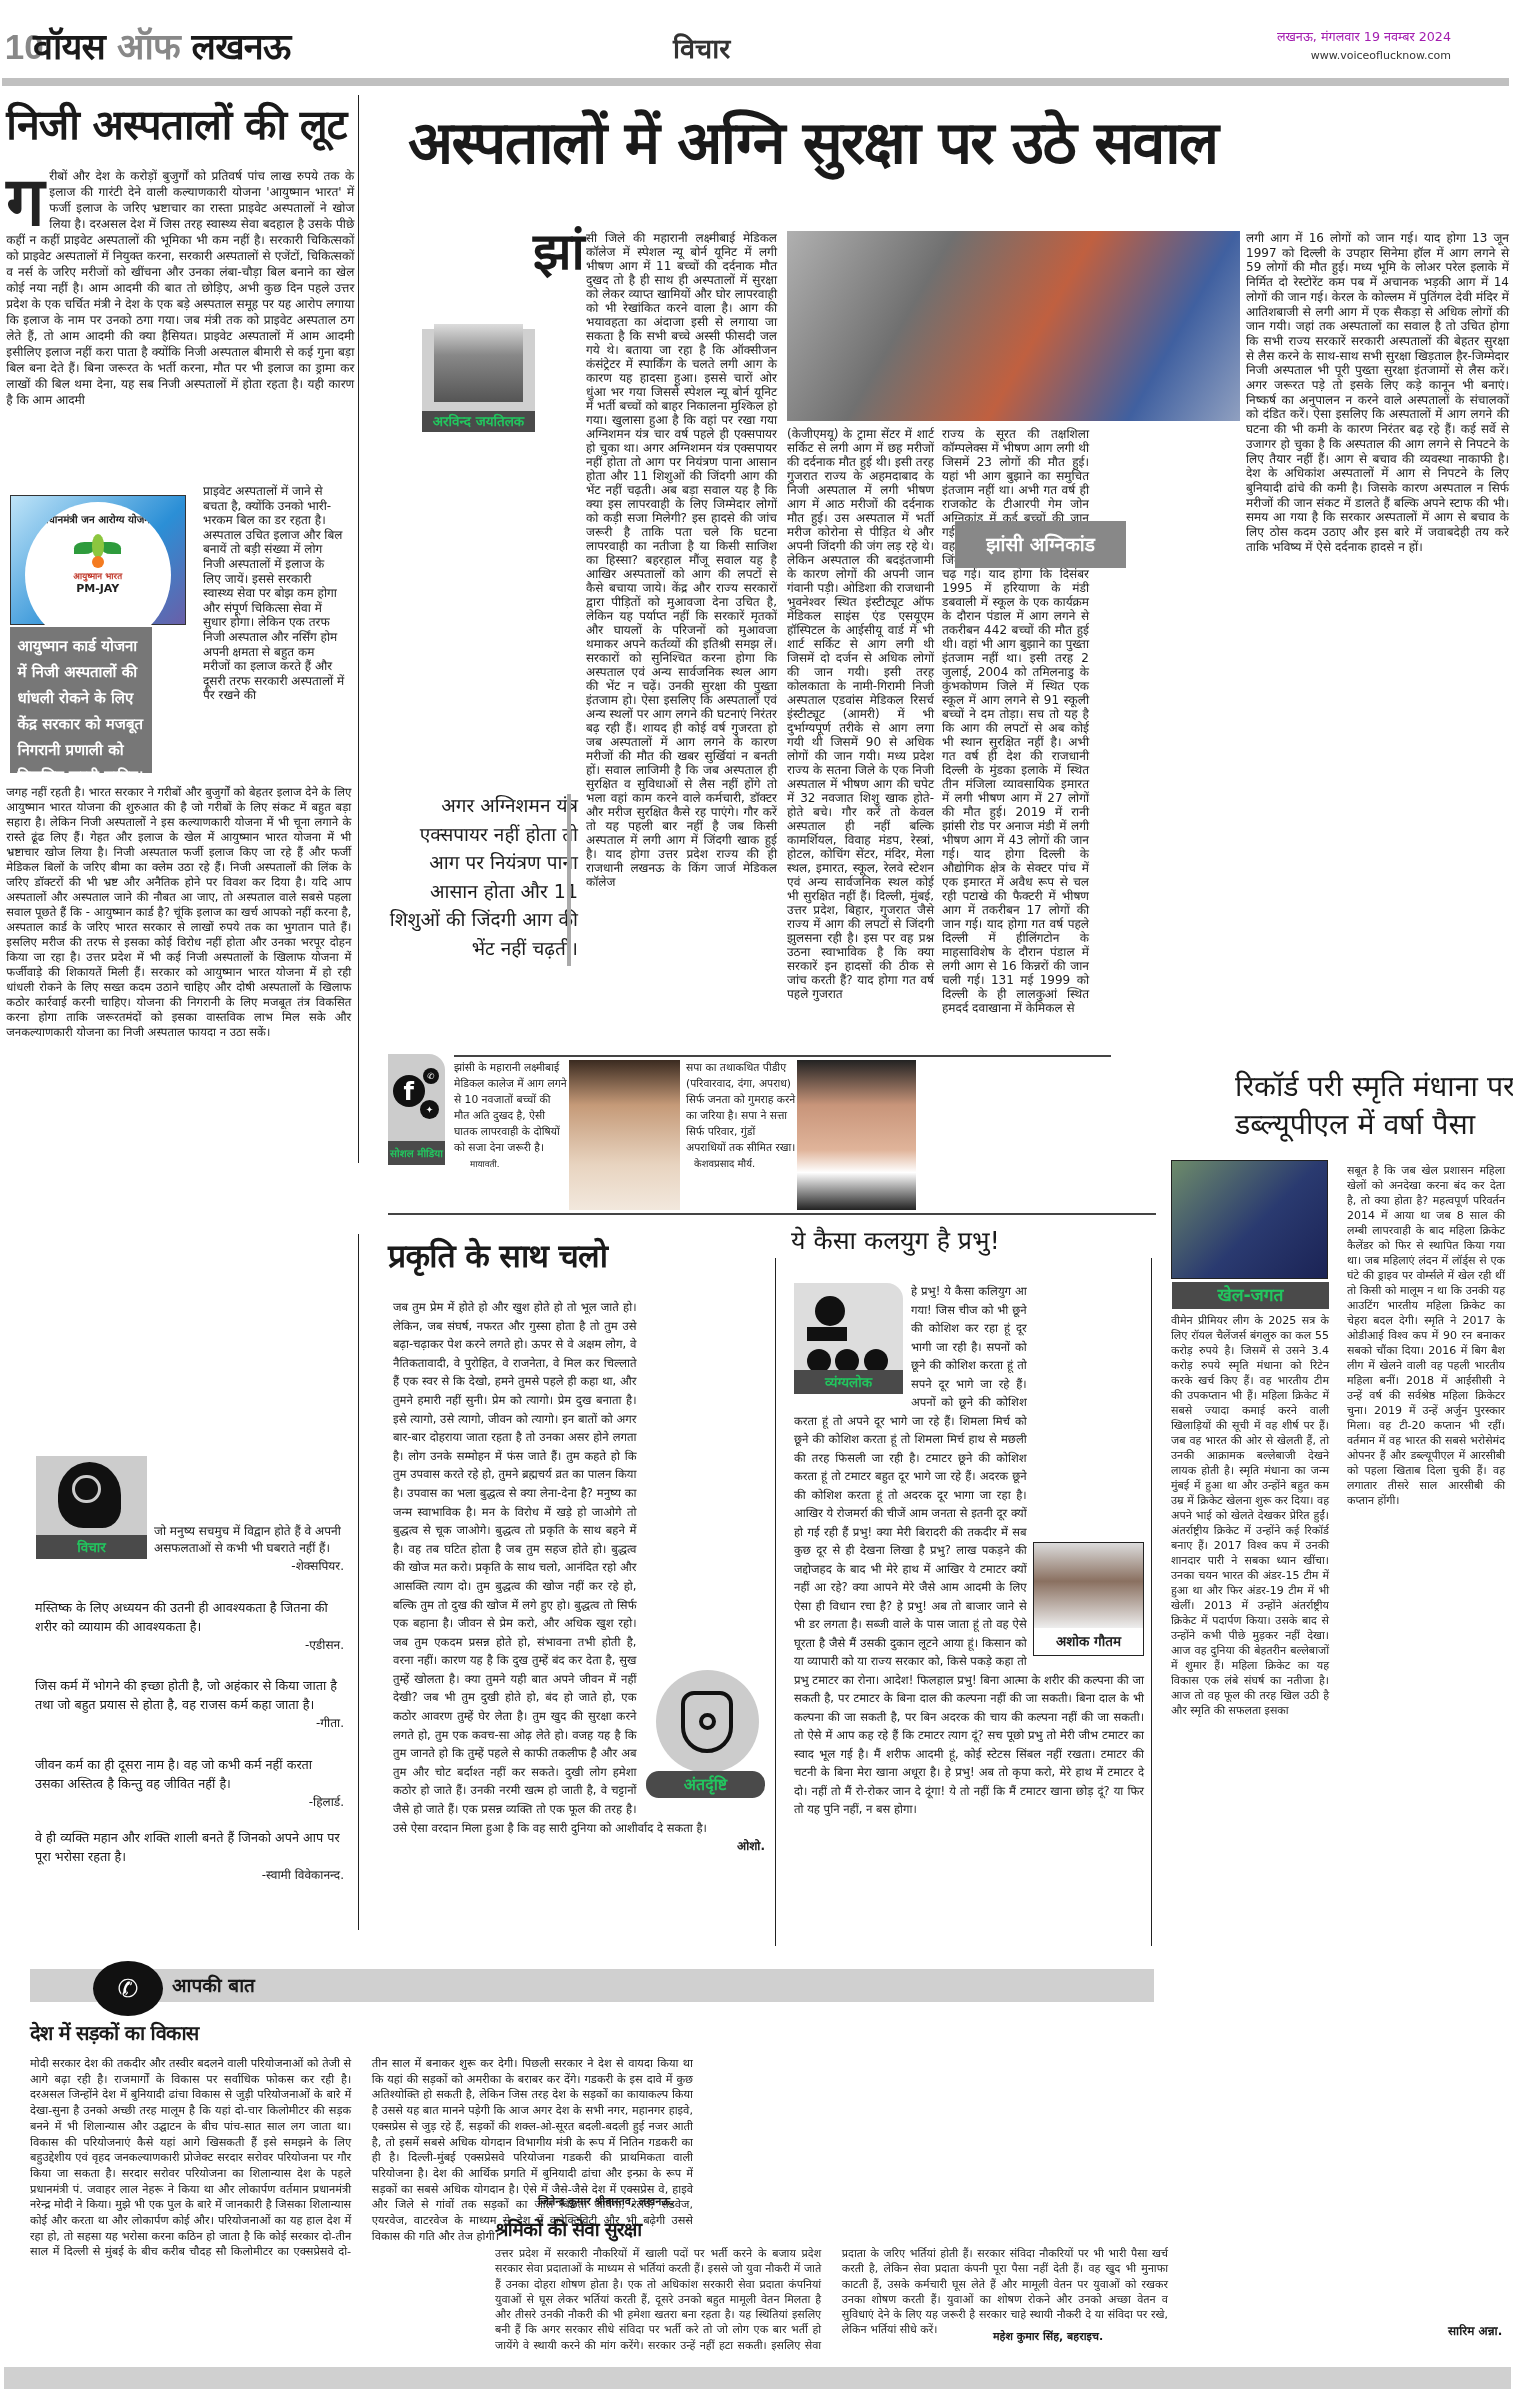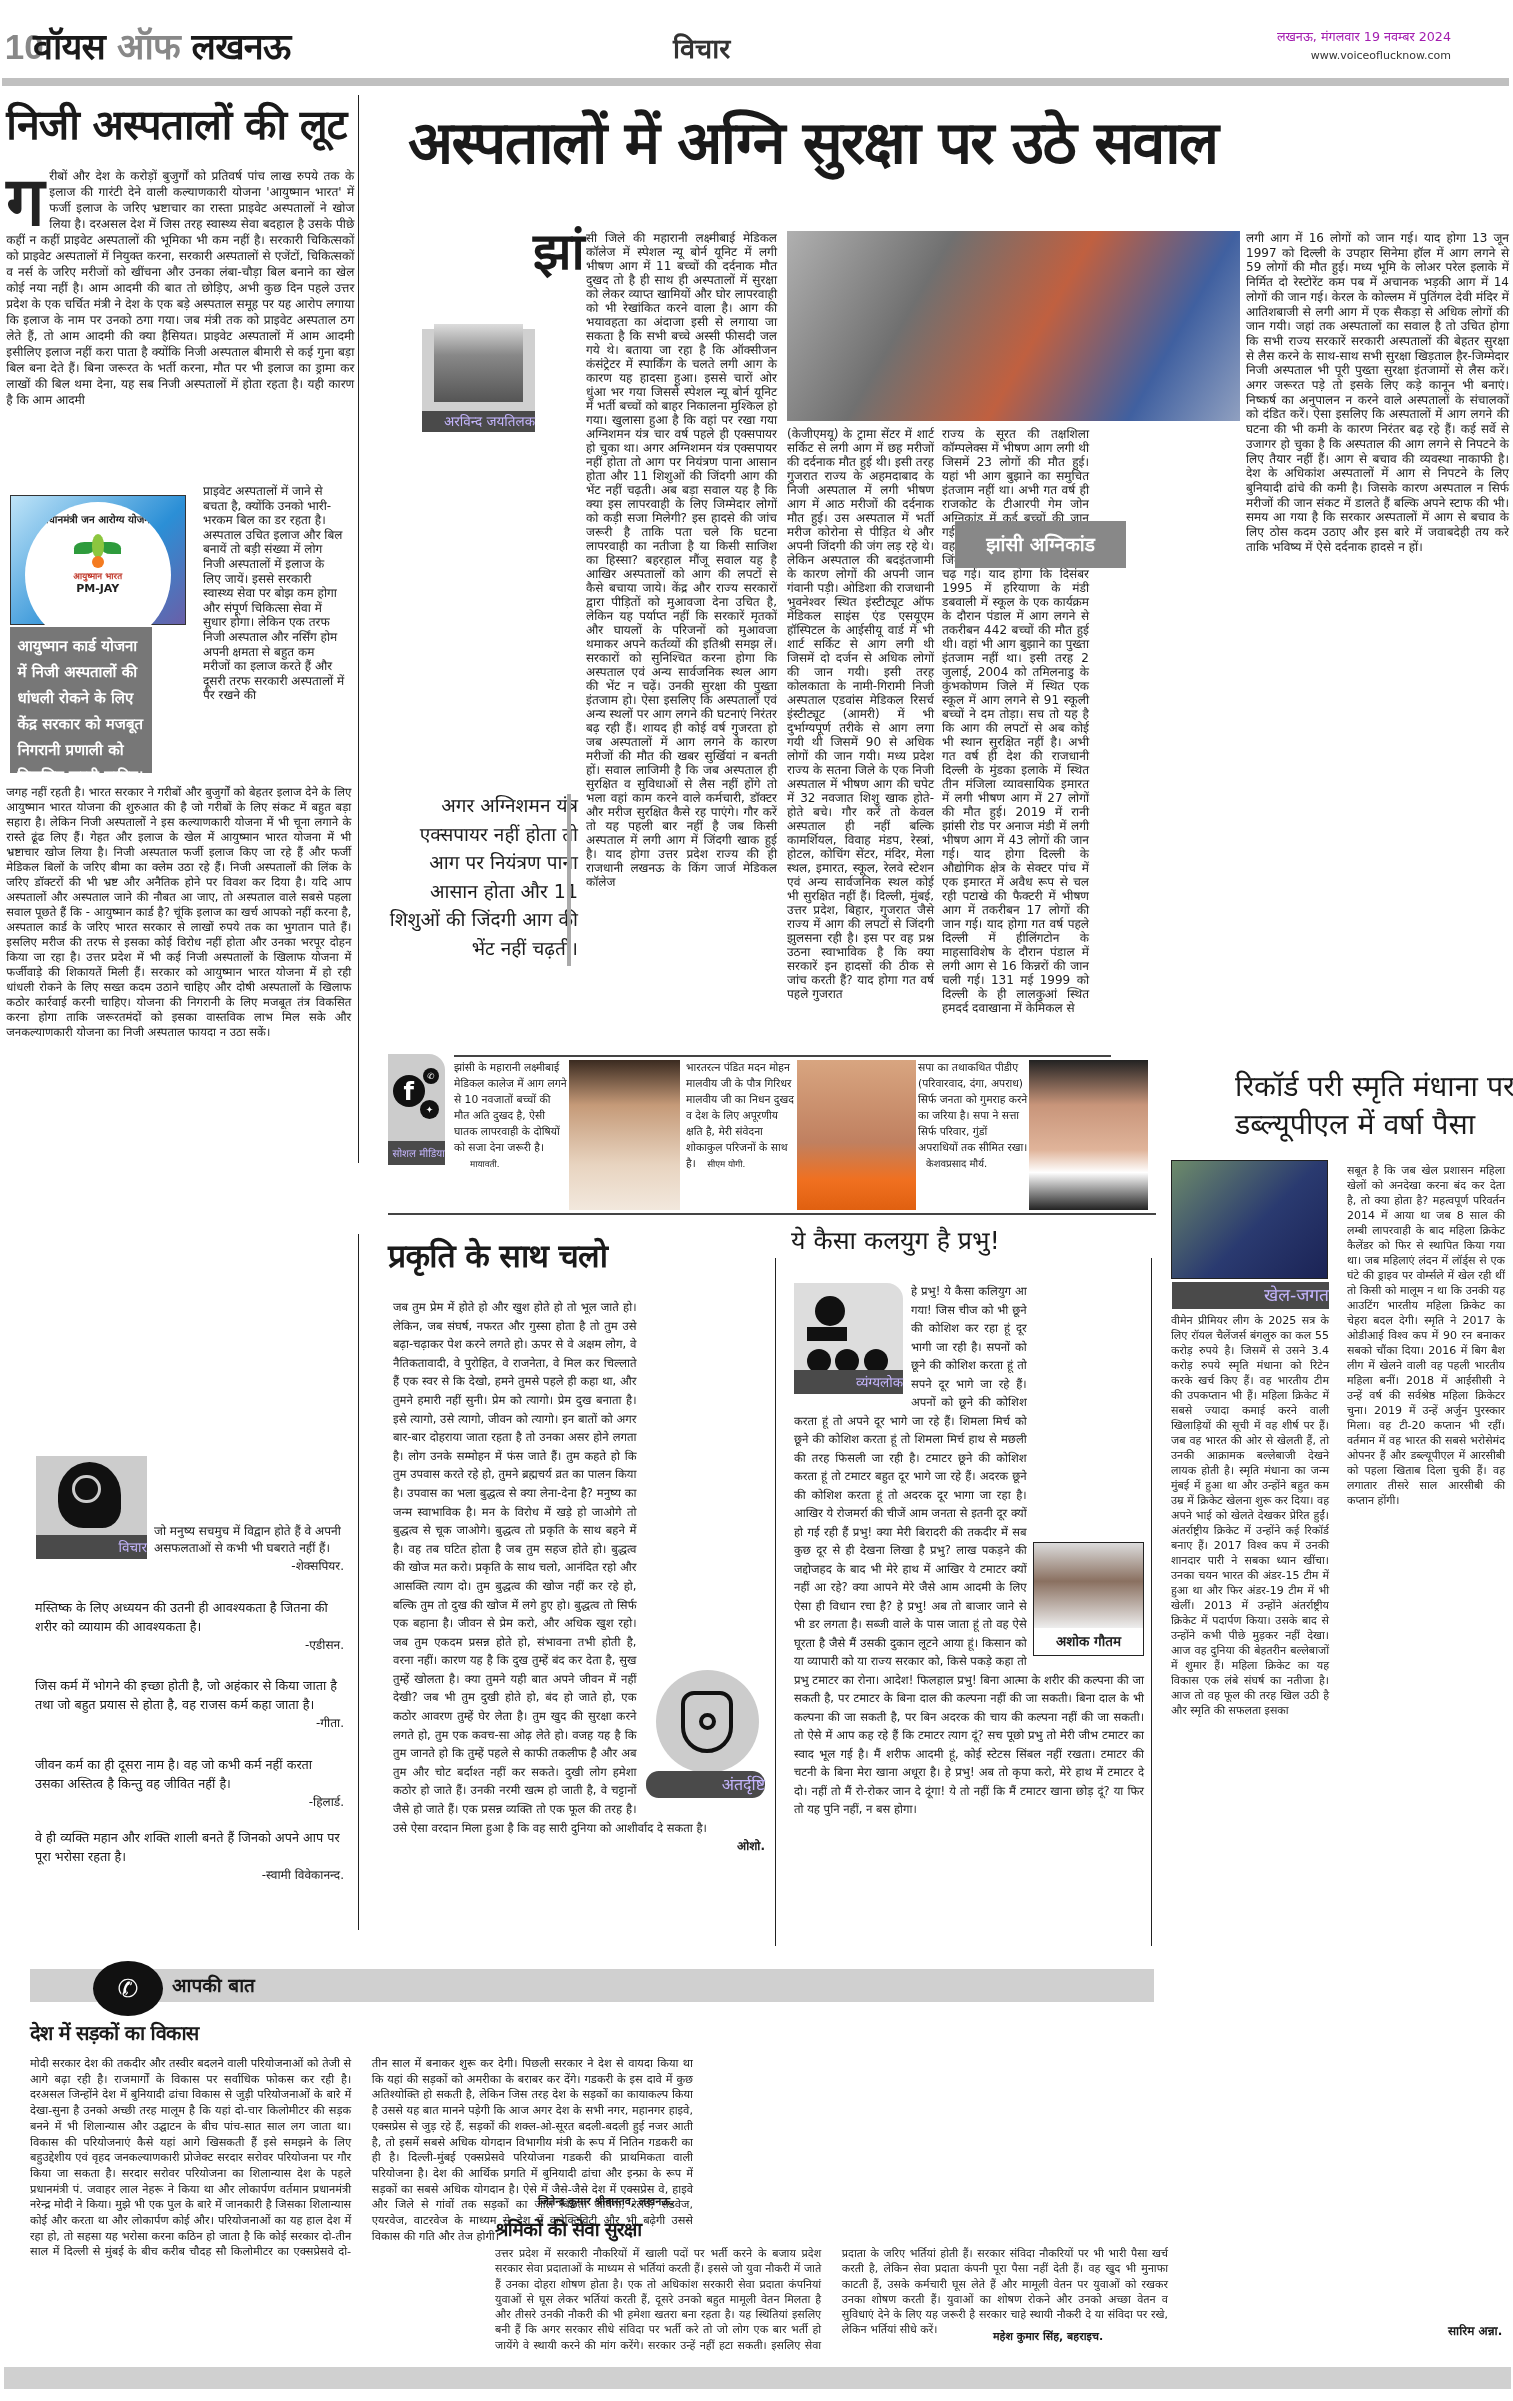--- a/index.html
+++ b/index.html
@@ -12,21 +12,21 @@
   .section{left:673px;top:28.5px;font-size:27px;font-weight:bold;color:#333}
   .dateline{right:63px;top:27px;font-size:12.7px;color:#a21caf;text-align:left}
   .url{right:63px;top:49px;font-size:11px;color:#333;text-align:right}
   .topbar{left:2.4px;top:78px;width:1507px;height:8px;background:#c0c0c0}
   .vline{background:#222;width:1.2px}
   .hline{background:#444;height:1.6px}
   .col-text{font-size:12.3px;line-height:17px;text-align:justify;color:#222}
   .drop{float:left;font-size:68px;line-height:59px;font-weight:bold;margin-right:4.7px;margin-top:3.2px}
   .h-big{font-weight:bold;letter-spacing:-0.8px}
   .greybox{background:#777;color:#fff}
-  .darklabel{background:#4a4a4a;color:#c4b5fd;text-align:right;font-weight:normal}
+  .darklabel{background:#4a4a4a;color:#22c55e;text-align:center;font-weight:bold}
   .photo{background:linear-gradient(135deg,#9aa 0%,#556 60%,#334 100%)}
   .attrib{text-align:right;font-size:12px}
   .footbar{left:4px;top:2367px;width:1507px;height:22px;background:#d0d0d0}
 </style>
 </head>
 <body>
 
 <div class="abs pgno">10</div>
 <div class="abs brand" style="left:33px">
   <span>वॉयस</span>
@@ -92,27 +92,20 @@
   <div style="position:absolute;left:32px;top:46px;width:19px;height:19px;background:#111;border-radius:50%;color:#fff;font-size:9.5px;text-align:center;line-height:19px">✦</div>
   <div class="darklabel" style="position:absolute;left:0;bottom:0;width:57px;height:24px;font-size:10.3px;line-height:24px">सोशल मीडिया</div>
 </div>
 <div class="abs" style="left:454px;top:1060px;width:696px;height:150px;display:flex">
   <div style="width:232px;display:flex">
     <div style="width:115px;font-size:10.7px;line-height:16px;position:relative">
       <span>झांसी के महारानी लक्ष्मीबाई मेडिकल कालेज में आग लगने से 10 नवजातों बच्चों की मौत अति दुखद है, ऐसी घातक लापरवाही के दोषियों को सजा देना जरूरी है।</span>
       <span style="font-size:8.7px;margin-left:16px">मायावती.</span>
     </div>
     <div class="photo" style="width:111px;height:150px;background:linear-gradient(#3a2a20 0%,#c59a78 30%,#e8d4c0 70%,#f2e8dd 100%)"></div>
-  </div>
-  <div style="width:232px;display:flex">
-    <div style="width:111px;font-size:10.7px;line-height:16px">
-      <span>भारतरत्न पंडित मदन मोहन मालवीय जी के पौत्र गिरिधर मालवीय जी का निधन दुखद व देश के लिए अपूरणीय क्षति है, मेरी संवेदना शोकाकुल परिजनों के साथ है।</span>
-      <span style="font-size:8.7px;margin-left:8px">सीएम योगी.</span>
-    </div>
-    <div class="photo" style="width:119px;height:150px;background:linear-gradient(#d8a580 0%,#c08060 55%,#f07020 80%,#e06010 100%)"></div>
   </div>
   <div style="width:232px;display:flex">
     <div style="width:111px;font-size:10.7px;line-height:16px">
       <span>सपा का तथाकथित पीडीए (परिवारवाद, दंगा, अपराध) सिर्फ जनता को गुमराह करने का जरिया है। सपा ने सत्ता सिर्फ परिवार, गुंडों अपराधियों तक सीमित रखा।</span>
       <span style="font-size:10px;margin-left:8px">केशवप्रसाद मौर्य.</span>
     </div>
     <div class="photo" style="width:119px;height:150px;background:linear-gradient(#222 0%,#c8957a 30%,#e0b49a 60%,#fff 75%,#222 100%)"></div>
   </div>
 </div>
 

